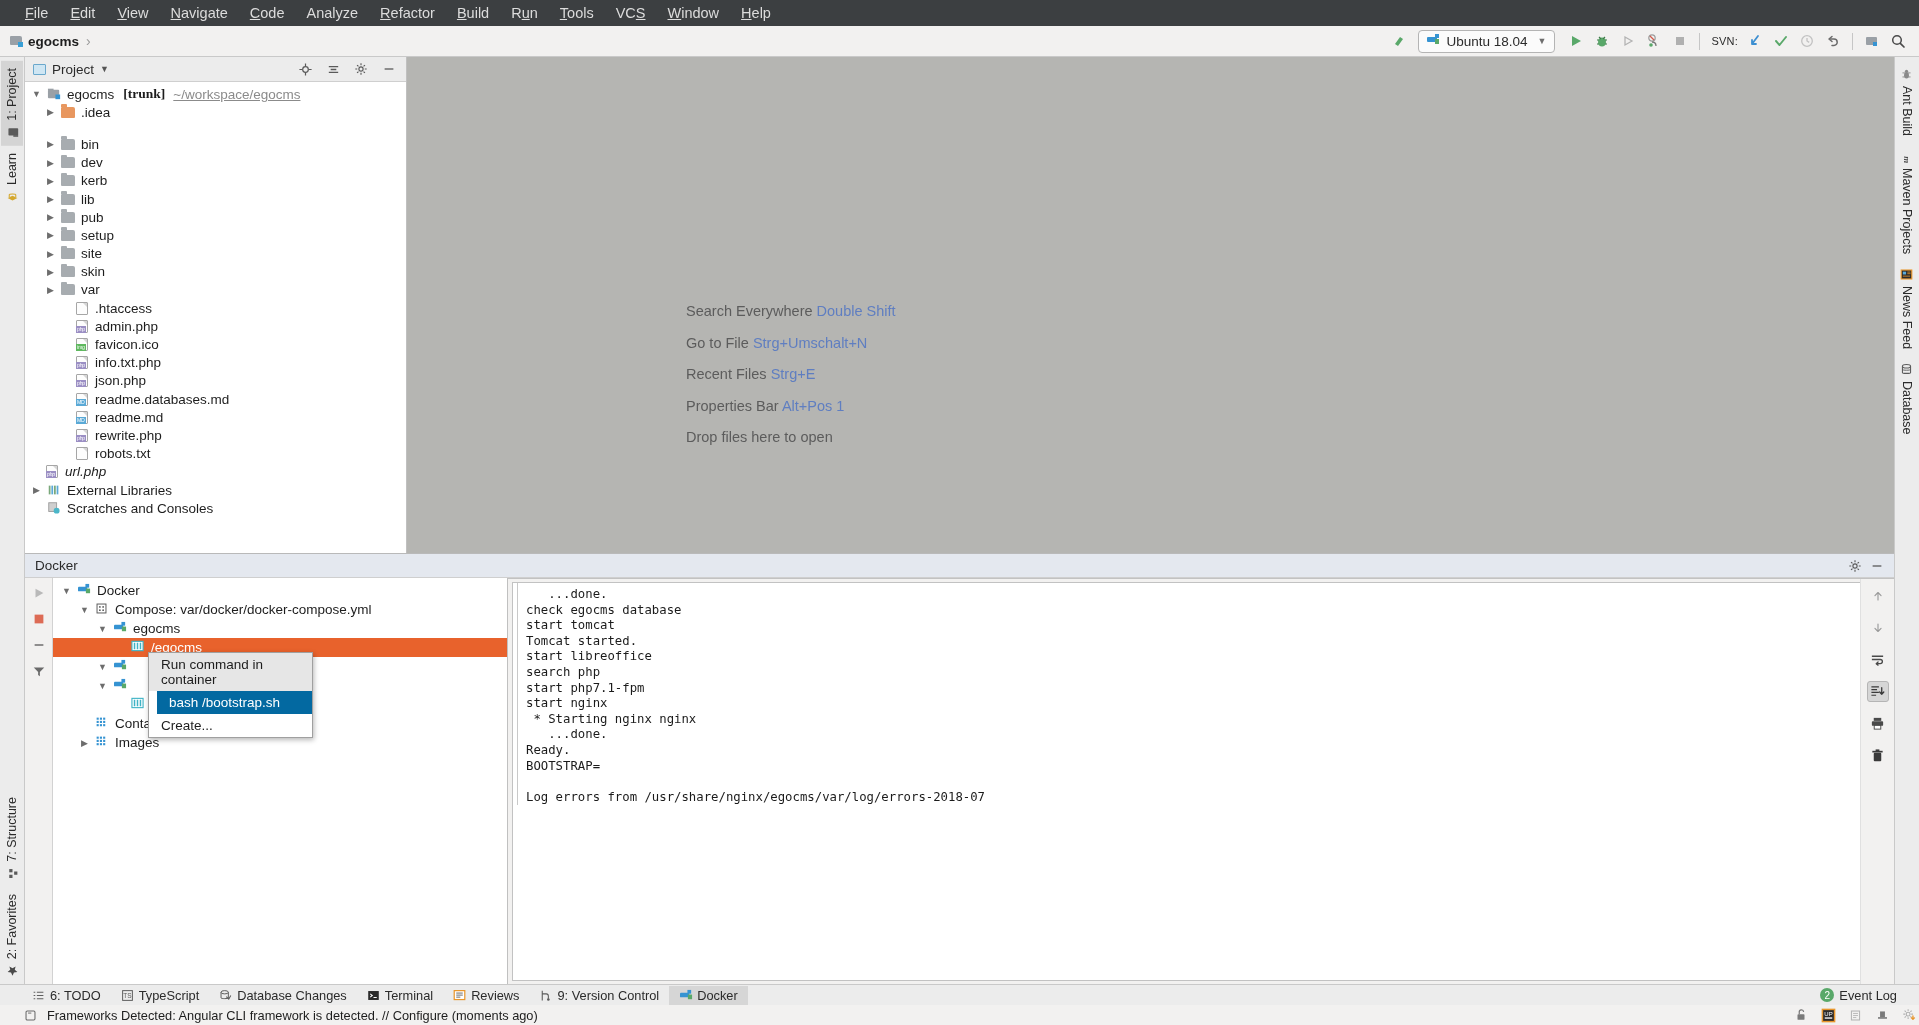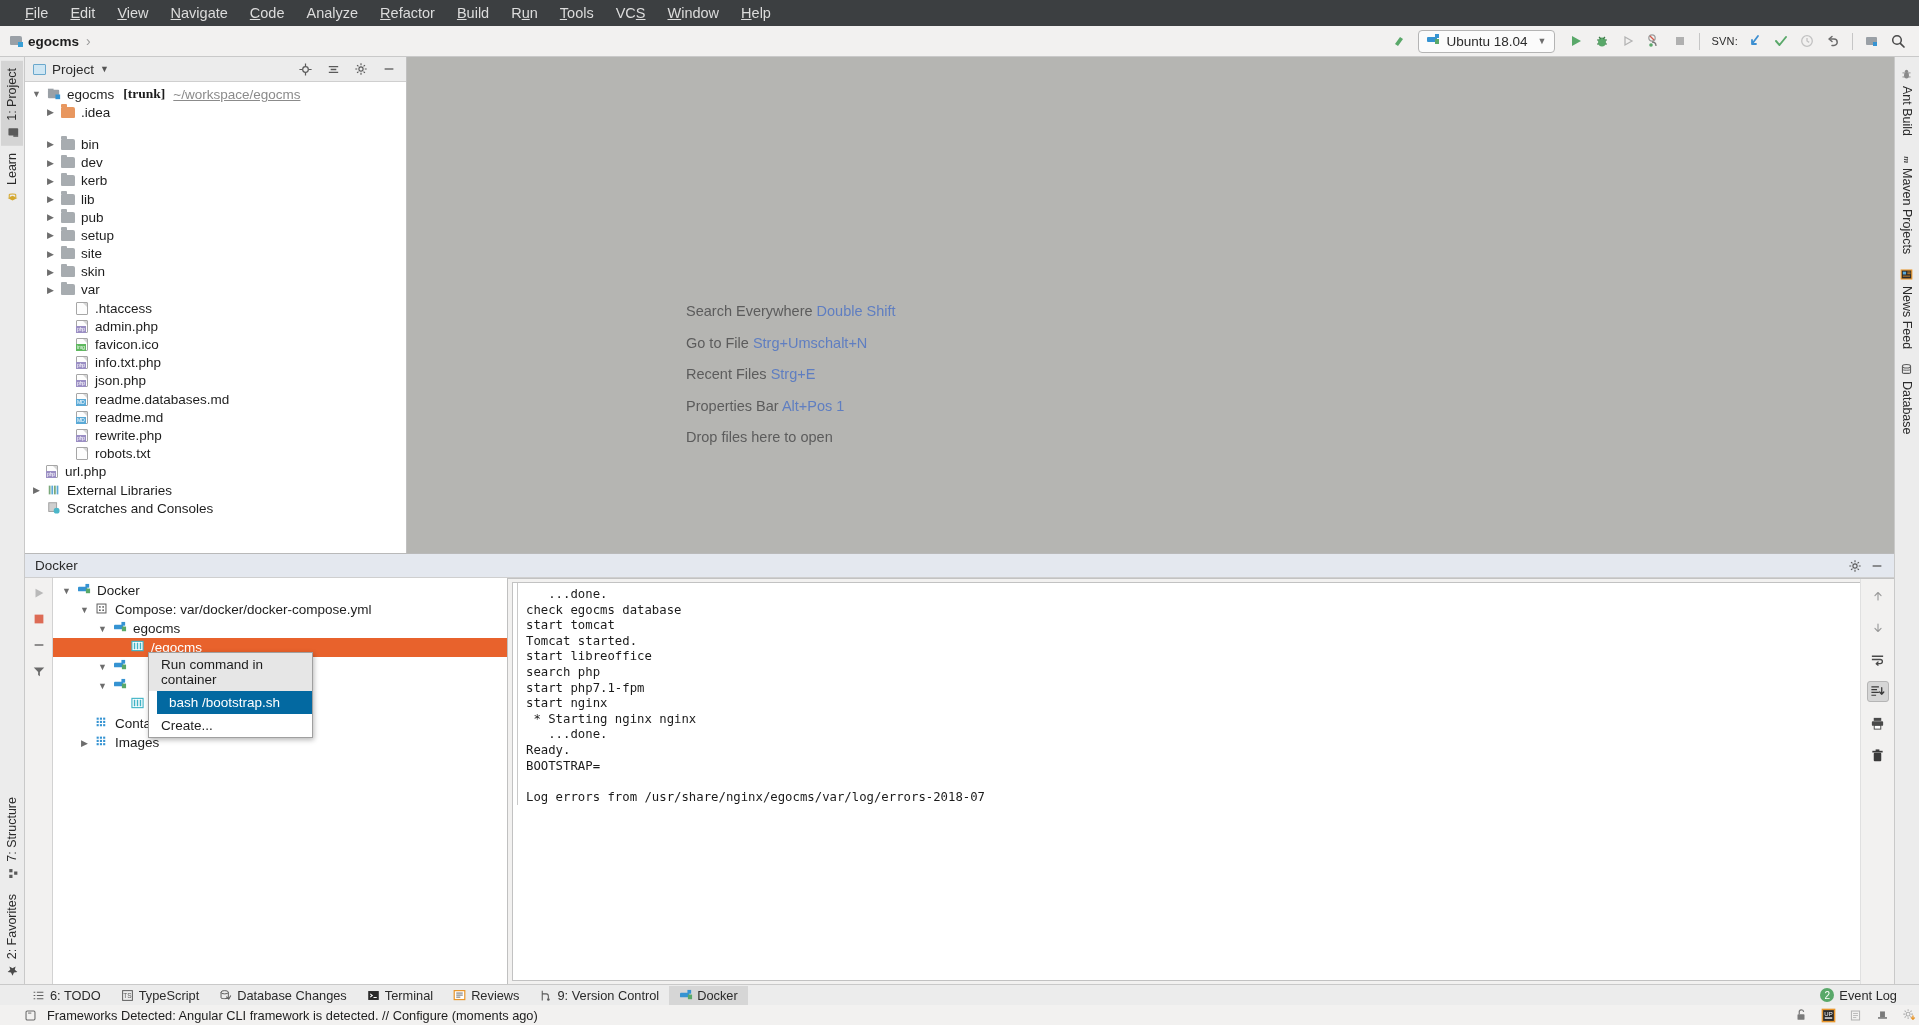--- a/index.html
+++ b/index.html
@@ -491,21 +491,21 @@
               </div>
               <div class="row" style="padding-left: 34px;">
                 <span class="arrow"></span>
                 <span class="ico">
                   <span class="fileico">
                     <span class="fold"></span>
                   </span>
                 </span>
                 <span class="lbl">robots.txt</span>
               </div>
-              <div class="row" style="">
+              <div class="row" style=" font-style: italic;">
                 <span class="arrow"></span>
                 <span class="ico">
                   <span class="fileico">
                     <span class="fold"></span>
                     <span class="badge" style="background:#9b8fc4">php</span>
                   </span>
                 </span>
                 <span class="lbl">url.php</span>
               </div>
               <div class="row" style="padding-left: 6px;">

